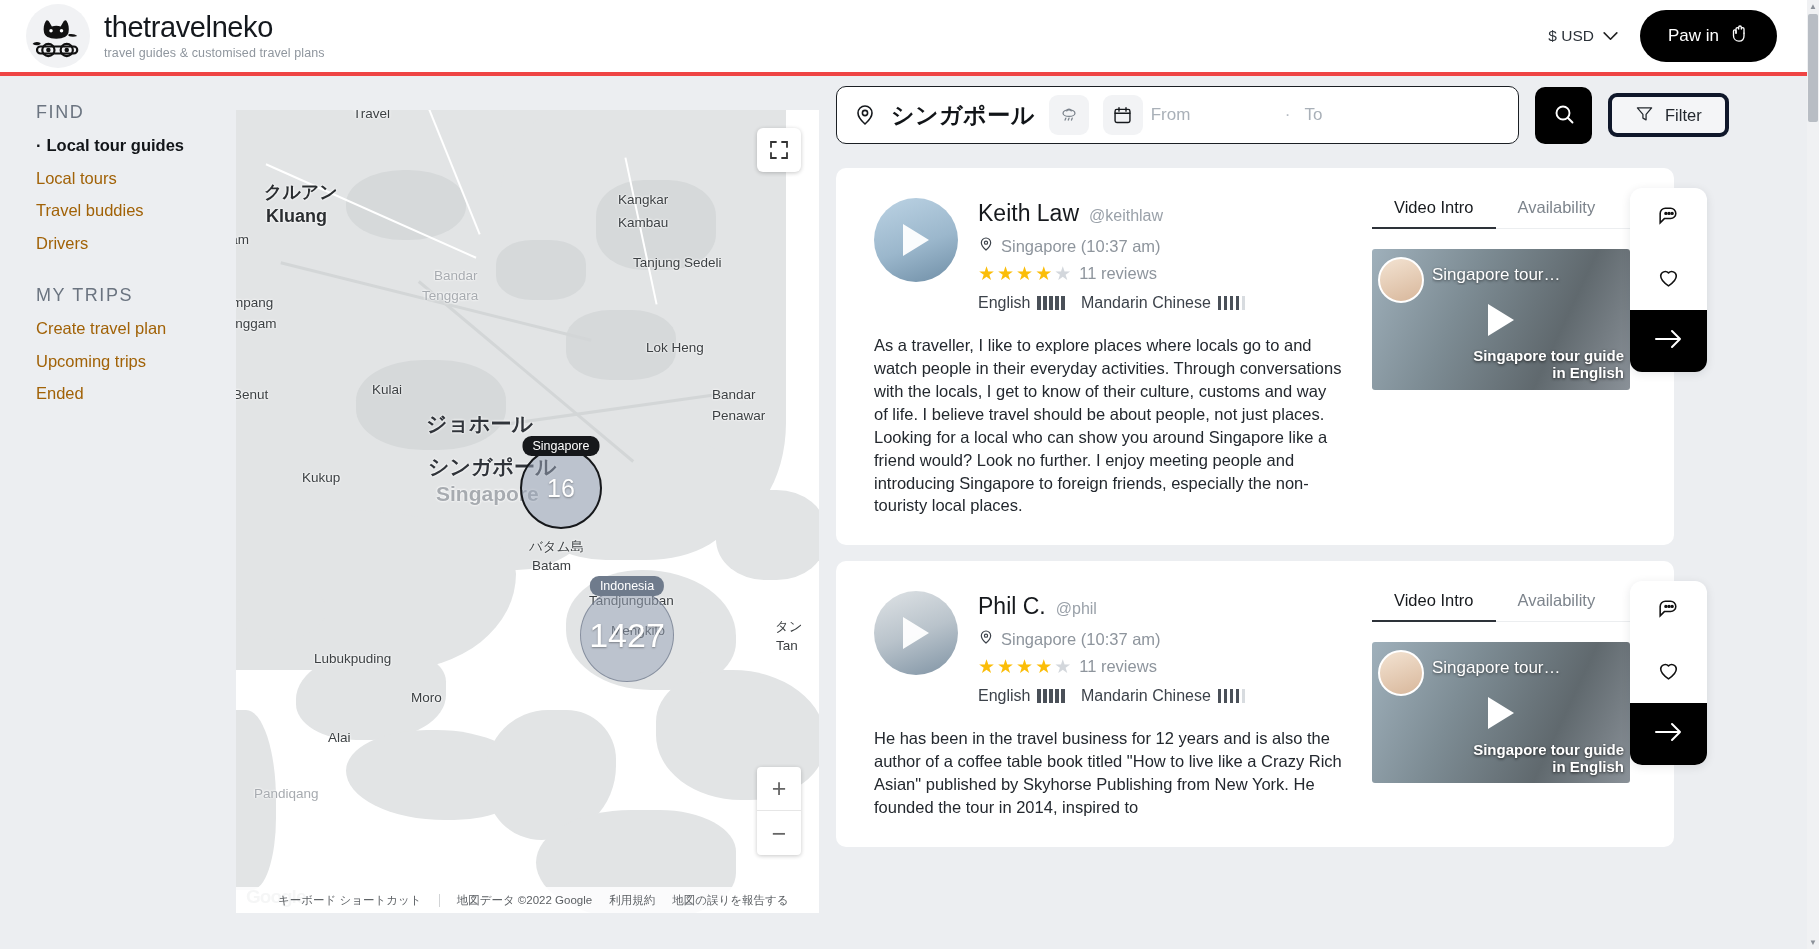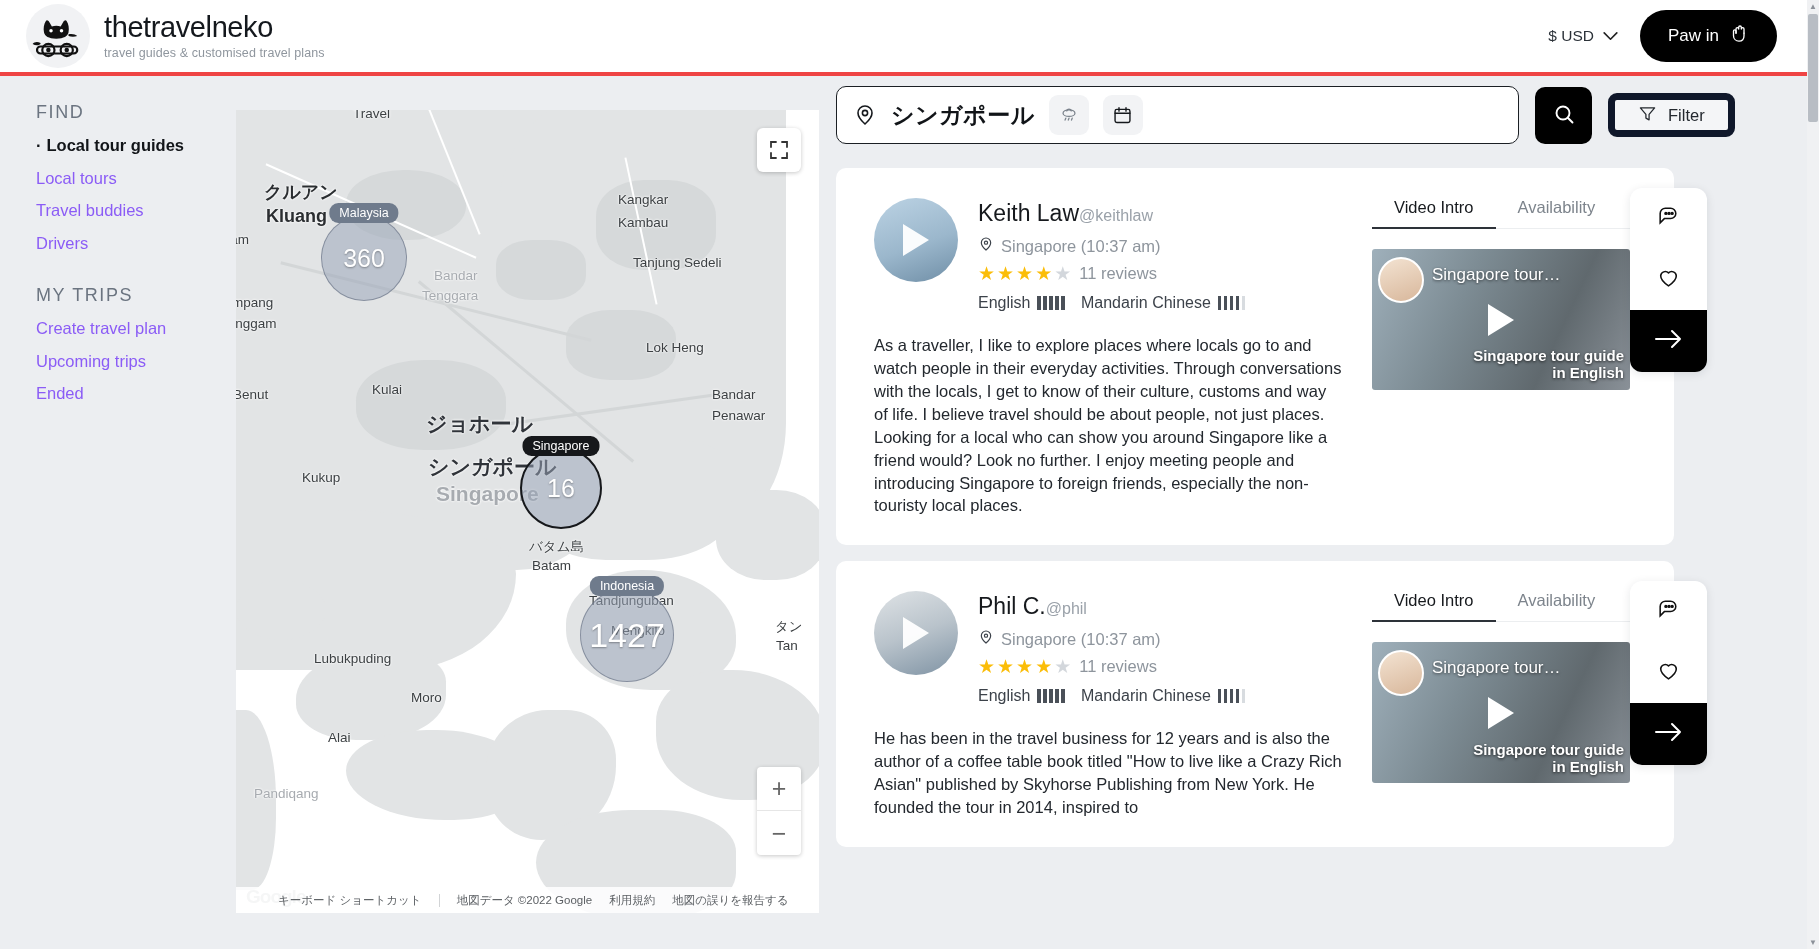--- a/index.html
+++ b/index.html
@@ -57,21 +57,21 @@
     position: absolute; top: 76px; left: 0; width: 236px; height: 873px;
     padding: 26px 0 0 36px;
     background: #eceef1;
   }
   .nav-group { margin-bottom: 34px; }
   .nav-head {
     font-size: 18px; letter-spacing: 1.6px; color: #6b7480;
     text-transform: uppercase; margin-bottom: 14px; font-weight: 400;
   }
   .nav-item {
-    font-size: 16.5px; color: #8b5cf6; line-height: 1;
+    font-size: 16.5px; color: #a16207; line-height: 1;
     margin-bottom: 16px; cursor: pointer;
   }
   .nav-item.active { color: #121519; font-weight: 700; }
   .nav-item.active .dot { margin-right: 5px; }
 
   
   .map {
     position: absolute; left: 236px; top: 110px;
     width: 583px; height: 803px;
     background: #ffffff;
@@ -163,21 +163,21 @@
   }
   .date-input::placeholder { color: #a9b0b8; }
   .date-sep { color: #b6bcc3; margin: 0 14px; font-size: 17px; }
   .search-btn {
     width: 57px; height: 57px; border-radius: 10px; background: #000;
     border: none; display: flex; align-items: center; justify-content: center;
     cursor: pointer;
   }
   .filter-btn {
     height: 44px; padding: 0 23px; border-radius: 9px;
-    background: #f4f5f7; border: 7px solid #0f172a;
+    background: #f4f5f7; border: 4px solid #0f172a;
     display: flex; align-items: center; gap: 11px;
     font-size: 16.5px; color: #23282e; cursor: pointer; font-family: inherit;
   }
 
   
   .cards { margin-top: 24px; }
   .card {
     position: relative;
     width: 838px; background: #fff; border-radius: 10px;
     padding: 30px 30px 28px 38px;
@@ -193,21 +193,21 @@
   }
   .avatar.a2 { background: linear-gradient(160deg,#dfe3e6 0%,#b9c3cb 50%,#7f93a4 100%); }
   .avatar .ava-play {
     position: absolute; left: 50%; top: 50%; transform: translate(-50%,-50%);
     width: 0; height: 0;
     border-left: 26px solid rgba(255,255,255,.95);
     border-top: 16px solid transparent;
     border-bottom: 16px solid transparent;
   }
   .guide-meta { padding-top: 2px; }
-  .guide-name-row { display: flex; align-items: baseline; }
+  .guide-name-row { display: flex; align-items: baseline; gap: 10px; }
   .guide-name { font-size: 23px; font-weight: 400; color: #16191d; }
   .guide-handle { font-size: 16px; color: #9aa1a9; }
   .guide-loc {
     display: flex; align-items: center; gap: 7px;
     font-size: 16.5px; color: #8e959d; margin-top: 9px;
   }
   .rating-row { display: flex; align-items: center; gap: 8px; margin-top: 8px; }
   .stars { display: flex; gap: 2px; font-size: 19px; line-height: 1; }
   .star { color: #fbbd08; }
   .star.off { color: #d3d7dc; }
@@ -414,24 +414,20 @@
       <div class="maplabel" style="left:353px;top:483px;">Tandjunguban</div>
       <div class="maplabel" style="left:375px;top:513px;">Mengkilo</div>
       <div class="maplabel" style="left:78px;top:541px;">Lubukpuding</div>
       <div class="maplabel" style="left:175px;top:580px;">Moro</div>
       <div class="maplabel" style="left:92px;top:620px;">Alai</div>
       <div class="maplabel" style="left:539px;top:508px;">タン</div>
       <div class="maplabel" style="left:540px;top:528px;">Tan</div>
 
       <div class="maplabel faint" style="left:18px;top:676px;">Pandiqang</div>
 
-      <div class="cluster" style="left:85px;top:105px;width:86px;height:86px;">
-        <span class="cluster-tag">Malaysia</span>
-        <span class="cnum">360</span>
-      </div>
       <div class="cluster" style="left:284px;top:337px;width:82px;height:82px;border:2px solid #16181b;">
         <span class="cluster-tag dark">Singapore</span>
         <span class="cnum">16</span>
       </div>
       <div class="cluster" style="left:344px;top:478px;width:94px;height:94px;">
         <span class="cluster-tag">Indonesia</span>
         <span class="cnum" style="font-size:34px;">1427</span>
       </div>
     </div>
 
@@ -473,20 +469,25 @@
               <path d="M9.5 7.6a2.6 2.6 0 0 1 5 0"></path>
             <path d="M8.5 15.5l-.8 2M12 15.5l-.8 2M15.5 15.5l-.8 2"></path>
           </svg>
         </span>
         <span class="icon-btn-sq">
           <svg width="21" height="21" viewBox="0 0 24 24" fill="none" stroke="#15181c" stroke-width="1.6" stroke-linecap="round">
             <rect x="3.5" y="5" width="17" height="15" rx="2"></rect>
               <path d="M3.5 9.5h17M8 3v4M16 3v4"></path>
           </svg>
         </span>
+        <div class="date-fields">
+          <input class="date-input" type="text" placeholder="From" style="">
+          <span class="date-sep">·</span>
+          <input class="date-input" type="text" placeholder="To" style="">
+        </div>
       </div>
 
       <button class="search-btn">
         <span>
           <svg width="24" height="24" viewBox="0 0 24 24" fill="none" stroke="#fff" stroke-width="1.9" stroke-linecap="round">
             <circle cx="11" cy="11" r="6.5"></circle>
               <path d="M16 16l4.5 4.5"></path>
           </svg>
         </span>
       </button>

